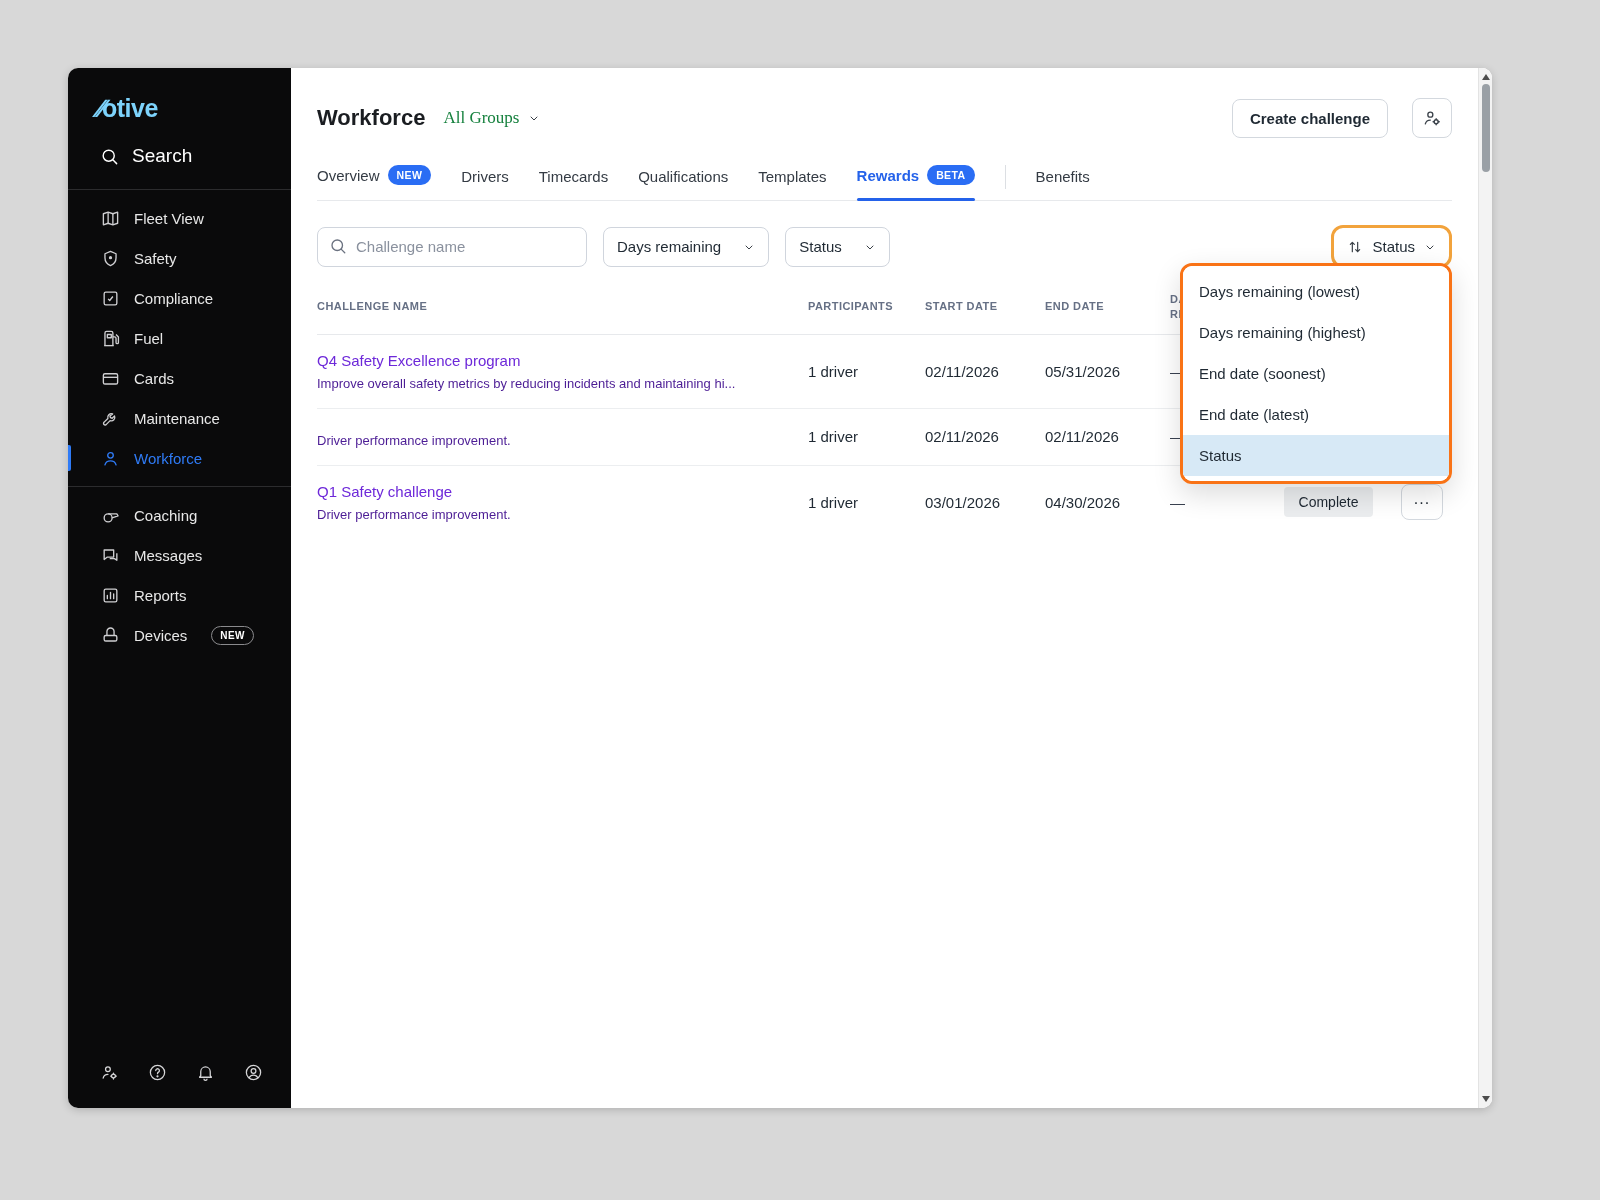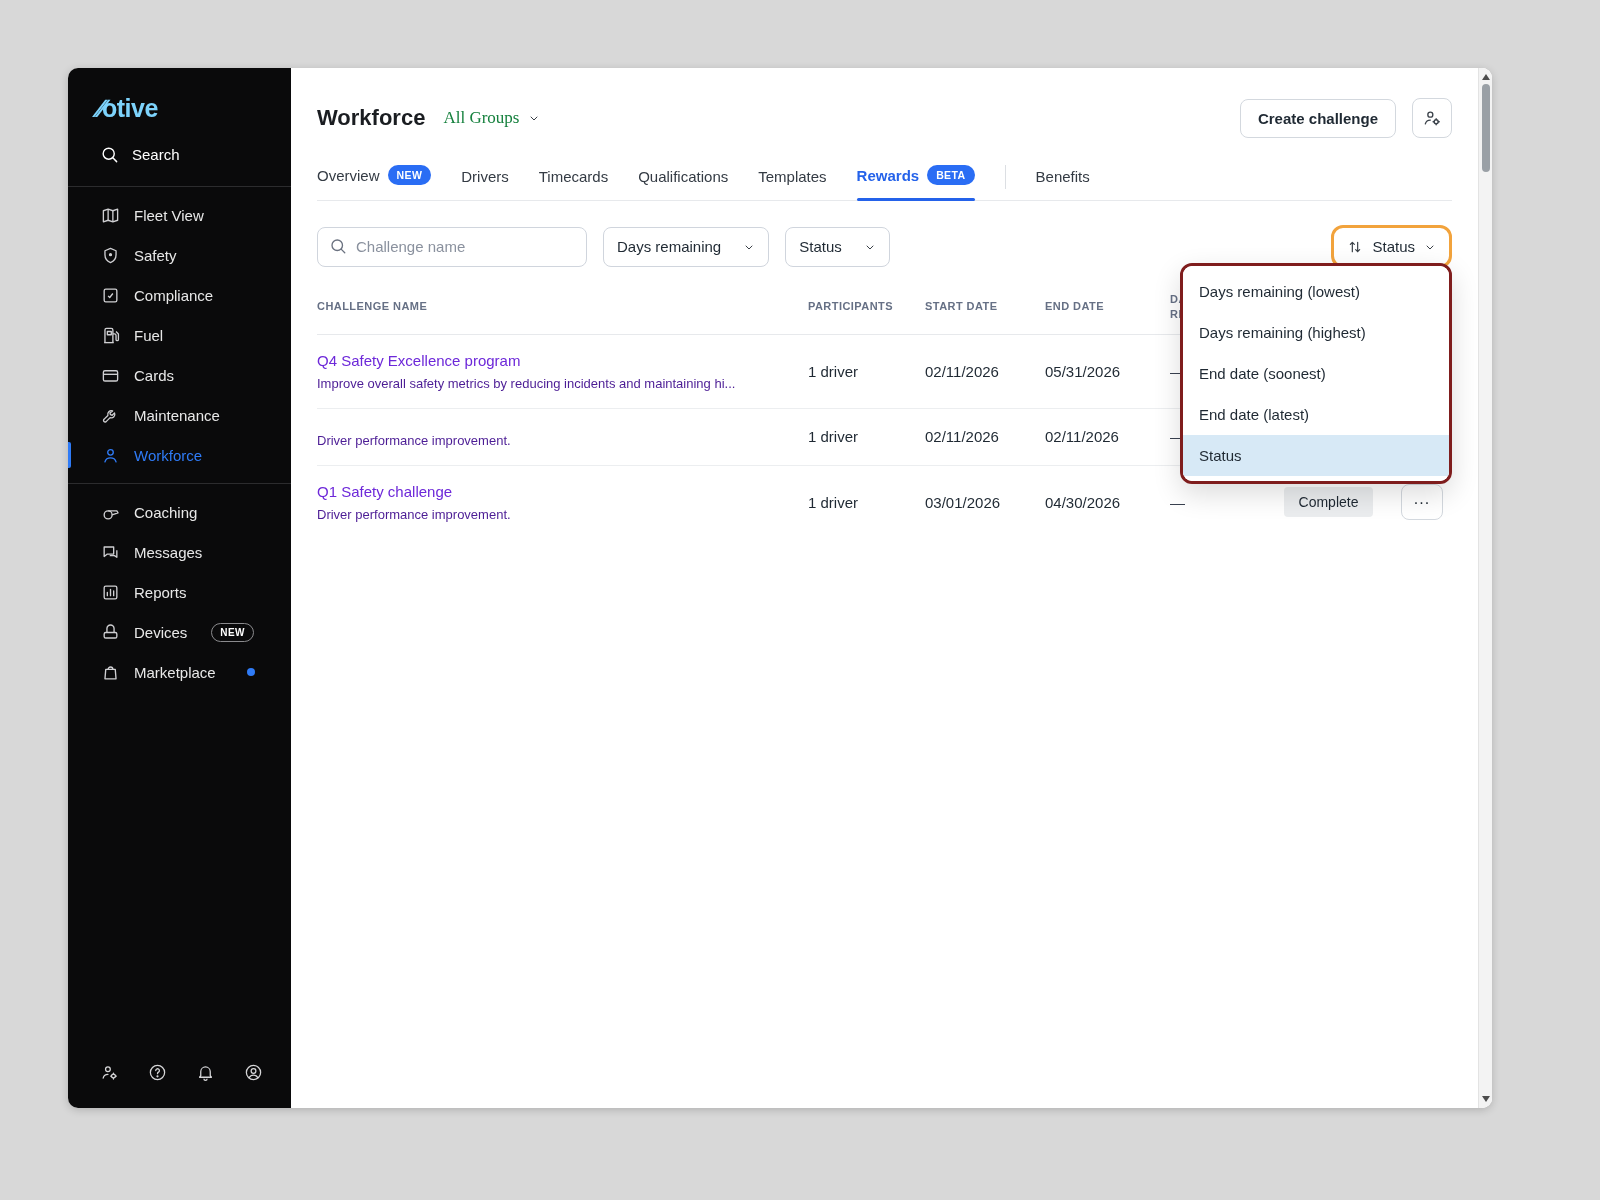--- a/index.html
+++ b/index.html
@@ -8,41 +8,41 @@
   .window{
     position:absolute; left:68px; top:68px; width:1424px; height:1040px;
     background:#fff; border-radius:10px; overflow:hidden; display:flex;
     box-shadow:0 2px 8px rgba(0,0,0,.18);
   }
 
   
   .sidebar{ width:223px; min-width:223px; background:#0a0a0b; color:#f2f2f2; display:flex; flex-direction:column; position:relative; }
   .logo{ padding:26px 0 6px 32px; font-size:25px; font-weight:800; color:#7dd3fc; letter-spacing:-0.5px; }
   .logo .slashes{ font-style:italic; font-weight:800; letter-spacing:-7px; margin-right:2px; }
-  .side-search{ display:flex; align-items:center; gap:13px; padding:16px 0 14px 32px; font-size:15px; color:#fff; cursor:pointer; }
+  .side-search{ display:flex; align-items:center; gap:13px; padding:16px 0 14px 32px; font-size:19px; color:#fff; cursor:pointer; }
   .side-divider{ border-top:1px solid #2c2c2e; margin:8px 0 8px 0; }
   .nav-item{ position:relative; display:flex; align-items:center; gap:14px; height:40px; padding-left:32px; padding-right:36px; font-size:15px; color:#e8e8e8; cursor:pointer; }
   .nav-item .nicon{ width:20px; height:20px; display:flex; align-items:center; justify-content:center; color:#cfcfd2; }
   .nav-item.active{ color:#2f7bf6; }
   .nav-item.active .nicon{ color:#2f7bf6; }
   .nav-item.active::before{ content:""; position:absolute; left:0; top:7px; bottom:7px; width:3px; background:#2f7bf6; border-radius:0 2px 2px 0; }
   .new-badge-dark{ margin-left:10px; font-size:10px; font-weight:700; letter-spacing:.4px; color:#fff; border:1px solid #8a8a8d; border-radius:999px; padding:3px 8px; }
   .blue-dot{ width:8px; height:8px; border-radius:50%; background:#2f7bf6; margin-left:auto; }
   .side-footer{ margin-top:auto; display:flex; align-items:center; gap:29px; padding:0 0 26px 32px; color:#d6d6d8; }
   .side-footer .ficon{ width:19px; height:19px; display:flex; cursor:pointer; }
 
   
   .main{ flex:1; position:relative; background:#fff; padding:0; }
   .main-inner{ padding:30px 40px 0 26px; }
 
   .page-head{ display:flex; align-items:center; }
   .page-title{ font-size:22px; font-weight:700; color:#1a1d21; }
   .group-select{ display:flex; align-items:center; gap:9px; margin-left:18px; font-size:17px; color:#15803d; cursor:pointer;font-family:Liberation Serif, serif; }
   .chev{ width:12px; height:12px; color:#3a4047; display:inline-flex; }
-  .head-actions{ margin-left:auto; display:flex; align-items:center; gap:16px; }
+  .head-actions{ margin-left:auto; display:flex; align-items:center; gap:24px; }
   .btn-primary-outline{ border:1px solid #d3d8de; background:#fff; border-radius:8px; padding:10px 17px; font-size:15px; font-weight:700; color:#1f2933; cursor:pointer; font-family:inherit; }
   .icon-btn{ width:40px; height:40px; border:1px solid #d3d8de; background:#fff; border-radius:8px; display:flex; align-items:center; justify-content:center; color:#3c434b; cursor:pointer; }
 
   .tabs{ display:flex; align-items:flex-end; gap:30px; margin-top:27px; border-bottom:1px solid #e7e9ec; }
   .tab{ position:relative; display:flex; align-items:center; gap:8px; padding-bottom:15px; font-size:15px; color:#343b44; cursor:pointer; }
   .tab.active{ color:#2462ea; font-weight:700; }
   .tab.active::after{ content:""; position:absolute; left:0; right:0; bottom:-1px; height:3px; background:#2462ea; border-radius:2px; }
   .pill{ background:#2a6df4; color:#fff; font-size:10.5px; font-weight:700; letter-spacing:.4px; border-radius:999px; padding:4px 9px; }
   .tab-sep{ width:1px; height:24px; background:#dcdfe3; margin-bottom:11px; }
 
@@ -67,21 +67,21 @@
   .row-name{ font-size:15px; color:#6d28d9; cursor:pointer; }
   .row-desc{ font-size:13px; color:#4c1d95; margin-top:7px; max-width:470px; white-space:nowrap; overflow:hidden; text-overflow:ellipsis; }
   .cell{ font-size:15px; color:#1f2933; }
   .dash{ color:#394150; }
   .status-cell{ display:flex; justify-content:center; }
   .badge-complete{ background:#ebedef; color:#1f2933; font-size:14px; border-radius:4px; padding:7px 15px; }
   .action-cell{ display:flex; justify-content:center; }
   .dots-btn{ width:42px; height:36px; border:1px solid #d3d8de; border-radius:8px; background:#fff; display:flex; align-items:center; justify-content:center; font-size:16px; letter-spacing:1px; color:#1f2933; cursor:pointer; padding-bottom:7px; }
 
   
-  .dropdown-ring{ position:absolute; top:195px; right:40px; width:272px; border:3px solid #7f1d1d; border-radius:12px; background:#fff; box-shadow:0 10px 28px rgba(0,0,0,.14); z-index:40; overflow:hidden; }
+  .dropdown-ring{ position:absolute; top:195px; right:40px; width:272px; border:3px solid #f97316; border-radius:12px; background:#fff; box-shadow:0 10px 28px rgba(0,0,0,.14); z-index:40; overflow:hidden; }
   .dropdown{ padding:5px 0; background:#fff; border-radius:8px; }
   .dd-item{ height:41px; display:flex; align-items:center; padding:0 16px; font-size:15px; color:#1f2933; cursor:pointer; }
   .dd-item.selected{ background:#d7e9f6; }
 
   
   .scrollbar{ position:absolute; top:0; right:0; bottom:0; width:14px; background:#f3f3f3; border-left:1px solid #e3e3e3; display:flex; flex-direction:column; align-items:center; z-index:60; }
   .sb-up{ width:0; height:0; border-left:4px solid transparent; border-right:4px solid transparent; border-bottom:6px solid #4c4c4c; margin-top:6px; }
   .sb-down{ width:0; height:0; border-left:4px solid transparent; border-right:4px solid transparent; border-top:6px solid #4c4c4c; margin-top:auto; margin-bottom:6px; }
   .sb-thumb{ width:8px; height:88px; background:#9aa0a6; border-radius:4px; margin-top:4px; cursor:grab; }
 
@@ -203,30 +203,20 @@
     </div>
     <div class="nav-item">
       <span class="nicon">
           <svg width="19" height="19" viewBox="0 0 24 24" fill="none" stroke="currentColor" stroke-width="1.7" stroke-linejoin="round">
             <rect x="4" y="12" width="16" height="7" rx="2"></rect>
             <path d="M7.5 12V7a4.5 4.5 0 0 1 9 0v5"></path>
           </svg>
         </span>
       <span>Devices</span>
       <span class="new-badge-dark">NEW</span>
-    </div>
-    <div class="nav-item">
-      <span class="nicon">
-          <svg width="19" height="19" viewBox="0 0 24 24" fill="none" stroke="currentColor" stroke-width="1.7" stroke-linejoin="round">
-            <path d="M6 8h12l1 12H5z"></path>
-            <path d="M9 8a3 3 0 0 1 6 0"></path>
-          </svg>
-        </span>
-      <span>Marketplace</span>
-      <span class="blue-dot"></span>
     </div>
 
     <div class="side-footer">
       <span class="ficon">
           <svg width="19" height="19" viewBox="0 0 24 24" fill="none" stroke="currentColor" stroke-width="1.6" stroke-linecap="round">
             <circle cx="10" cy="8" r="3"></circle>
             <path d="M4 19c.8-3 3-4.5 6-4.5"></path>
             <circle cx="17" cy="16.5" r="2.4"></circle>
             <path d="M17 12.8v1.2M17 19v1.2M20.7 16.5h-1.2M14.5 16.5h-1.2"></path>
           </svg>

